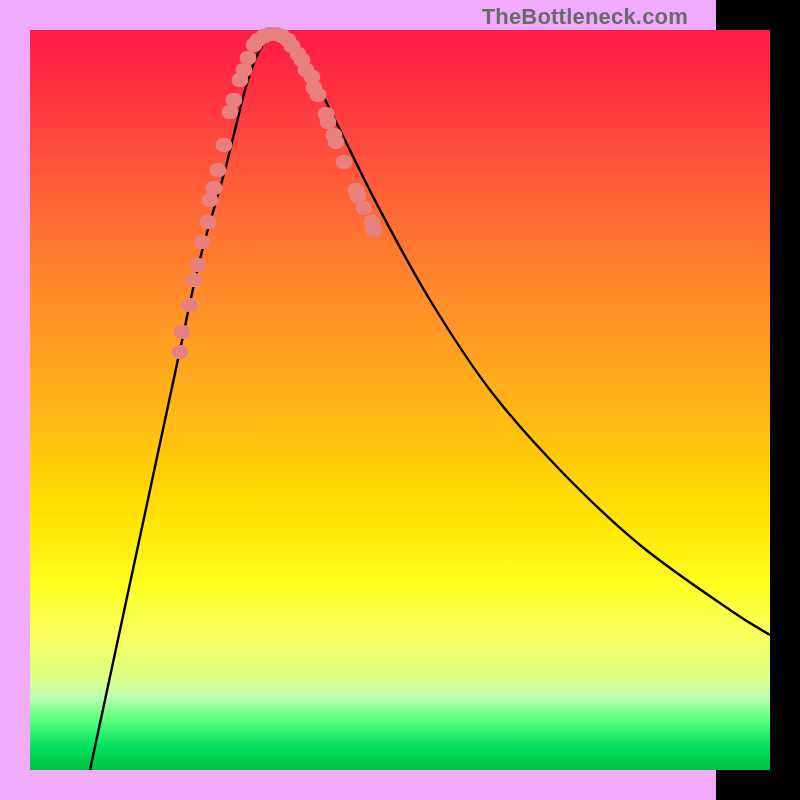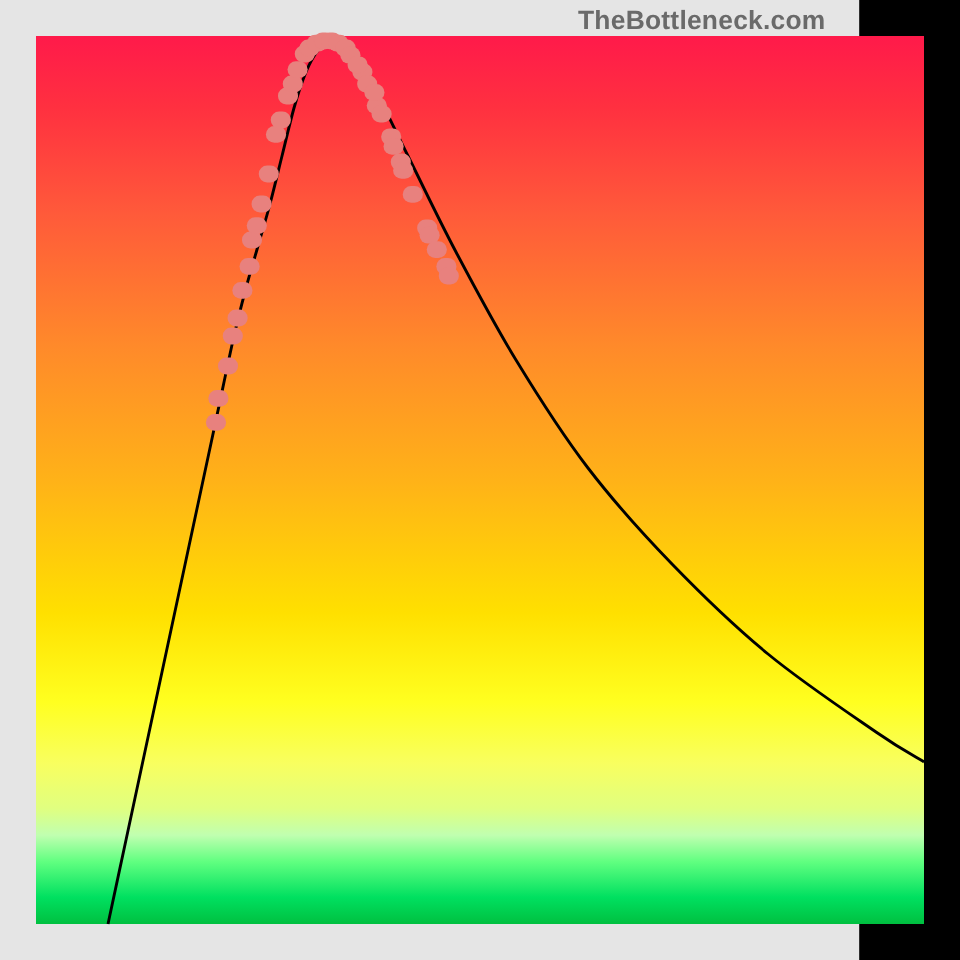--- a/index.html
+++ b/index.html
@@ -9,21 +9,21 @@
     height: 800px;
     background: #000000;
     overflow: hidden;
   }
   .frame {
     position: absolute;
     top: 0;
     left: 0;
     width: 716px;
     height: 800px;
-    background: #e5e5e5;
+    background: #f0abfc;
   }
   .plot-area {
     position: absolute;
     top: 30px;
     left: 30px;
     width: 740px;
     height: 740px;
     background: linear-gradient(to bottom,
       #ff1a4a 0%,
       #ff3040 8%,

